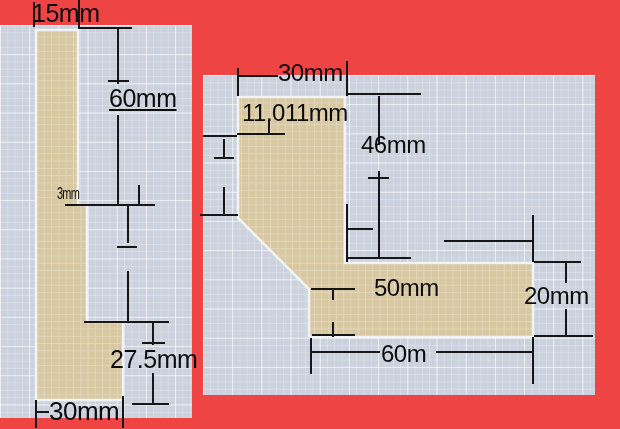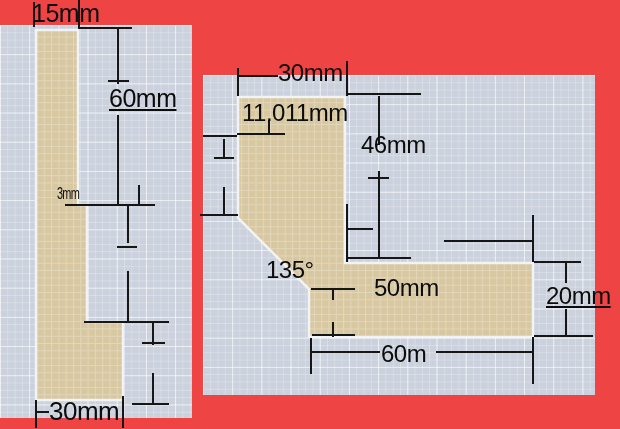--- a/index.html
+++ b/index.html
@@ -117,23 +117,23 @@
       <line x1="311" y1="339" x2="311" y2="373"></line>
       <line x1="313" y1="352" x2="379" y2="352"></line>
       <line x1="437" y1="352" x2="533" y2="352"></line>
       <line x1="533" y1="338" x2="533" y2="383"></line>
     </g>
   </svg>
 
   <div class="dim fs25" style="left:32px;top:0px;">15mm</div>
   <div class="dim fs25" style="left:109px;top:85px;text-decoration:underline;">60mm</div>
   <div class="dim condensed" style="left:57px;top:186px;">3mm</div>
+  <div class="dim fs25" style="left:110px;top:346px;">27.5mm</div>
   <div class="dim fs26" style="left:49px;top:398px;">30mm</div>
 
   <div class="dim fs24" style="left:278px;top:60px;">30mm</div>
   <div class="dim fs24" style="left:242px;top:100px;">11.011mm</div>
   <div class="dim fs24" style="left:361px;top:132px;">46mm</div>
   <div class="dim fs24" style="left:374px;top:227px;margin-top:48px;">50mm</div>
-  <div class="dim fs24" style="left:266px;top:257px;">135°</div>
-  <div class="dim fs24" style="left:546px;top:283px;text-decoration:underline;">20mm</div>
+  <div class="dim fs24" style="left:524px;top:283px;">20mm</div>
   <div class="dim fs24" style="left:381px;top:341px;text-align:center;">60m</div>
 
 </div>
 
 </body></html>

